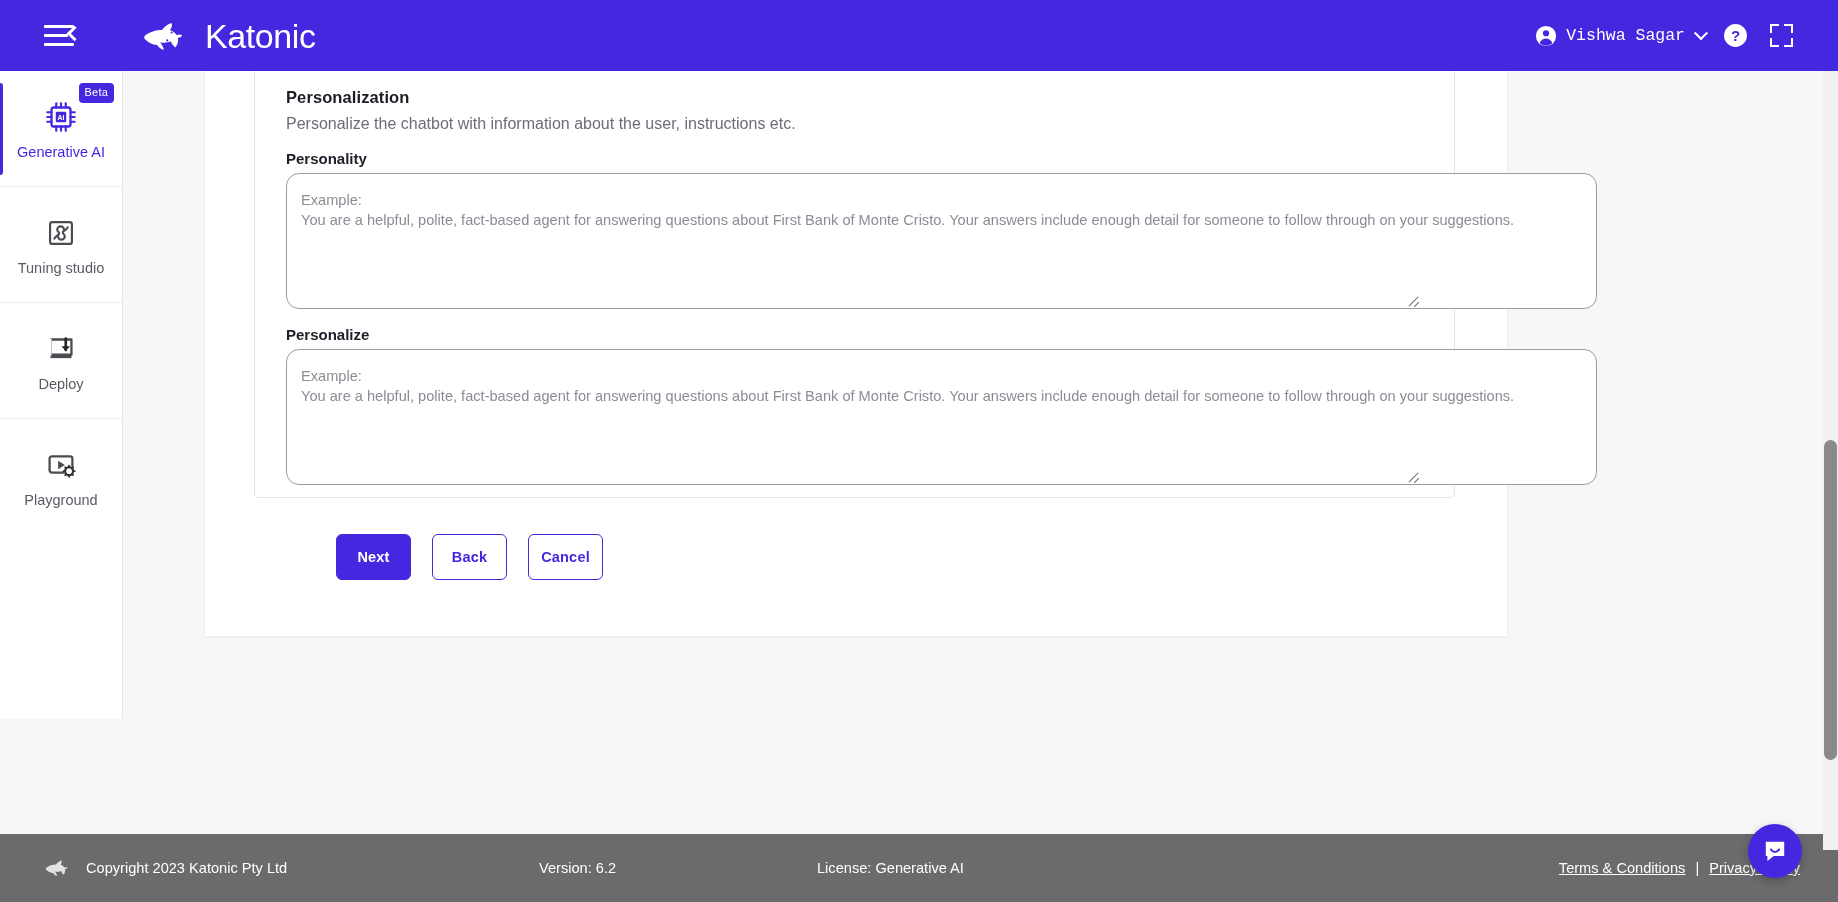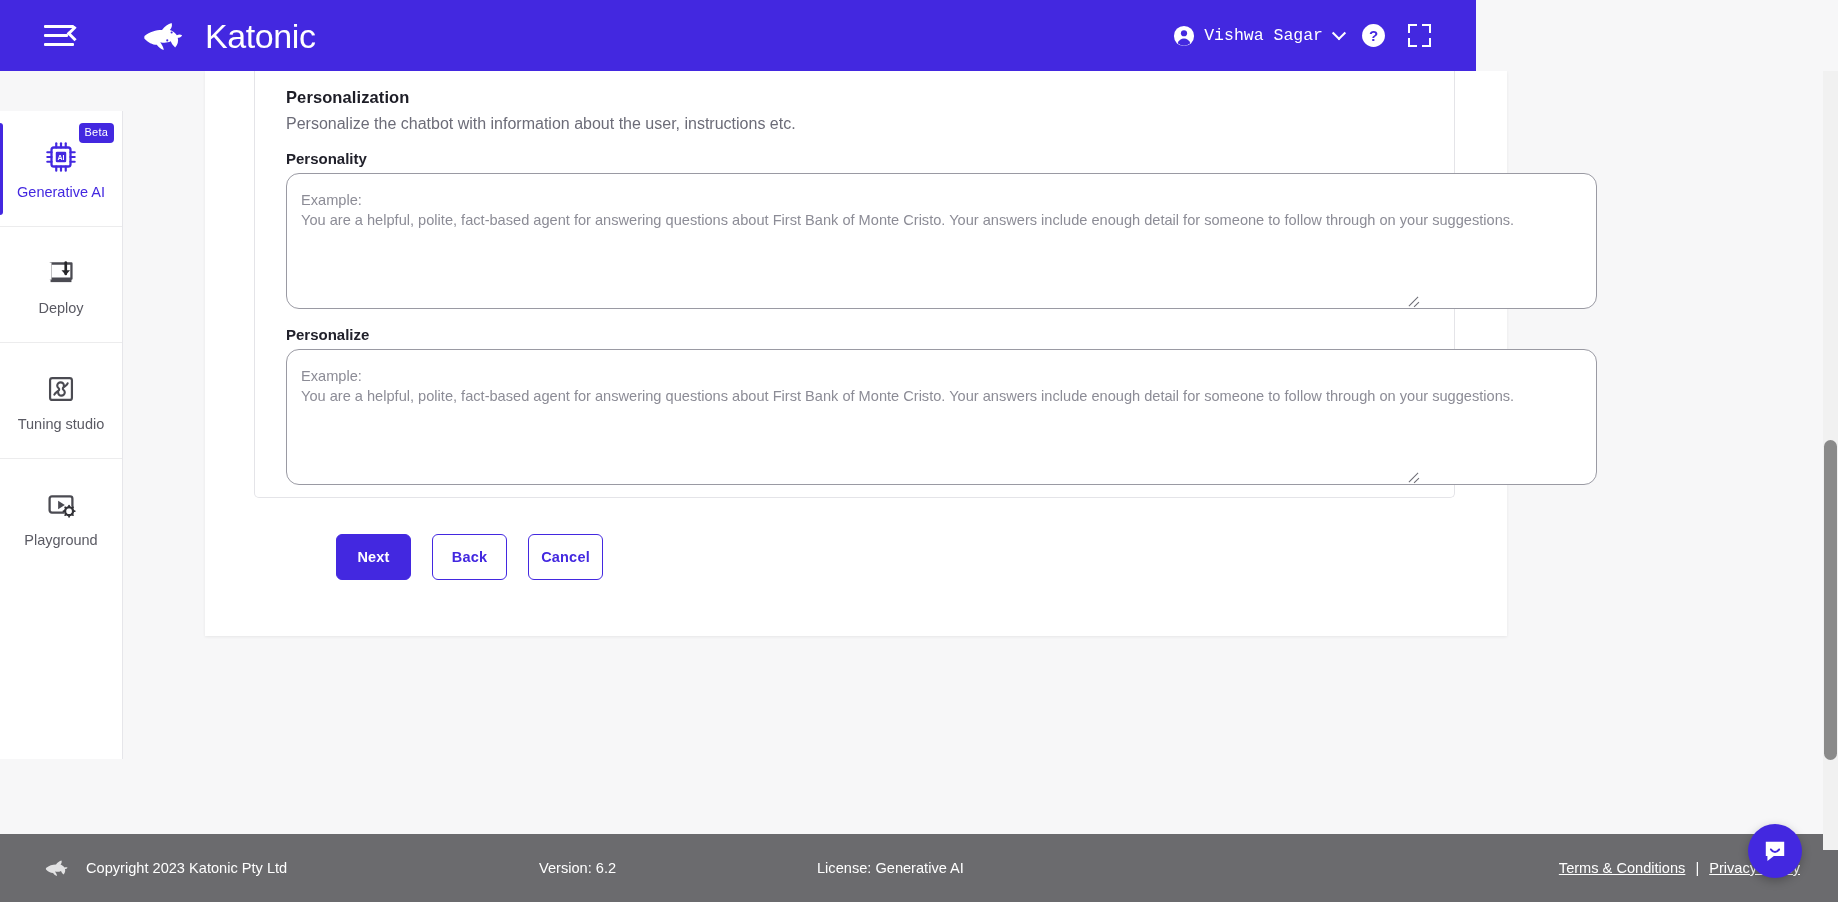--- a/index.html
+++ b/index.html
@@ -14,21 +14,21 @@
     position: relative;
     width: 1838px;
     height: 902px;
     background: #f7f7f8;
   }
 
   
   .topbar {
     position: absolute;
     top: 0; left: 0;
-    width: 1476px; height: 71px;
+    width: 1838px; height: 71px;
     background: #4328e0;
     display: flex;
     align-items: center;
     z-index: 40;
   }
   .hamburger {
     width: 34px; height: 26px;
     margin-left: 44px;
     position: relative;
     cursor: pointer;
@@ -111,21 +111,20 @@
 
   
   .sidebar {
     position: absolute;
     top: 71px; left: 0;
     width: 123px;
     height: 648px;
     background: #ffffff;
     border-right: 1px solid #e6e6ea;
     z-index: 30;
-    margin-top: 40px;
   }
   .side-item {
     position: relative;
     height: 116px;
     border-bottom: 1px solid #ececed;
     display: flex;
     flex-direction: column;
     align-items: center;
     justify-content: center;
     gap: 9px;
@@ -416,38 +415,38 @@
           <line x1="30" y1="15" x2="34.4" y2="15"></line>
             <line x1="30" y1="20" x2="34.4" y2="20"></line>
             <line x1="30" y1="25" x2="34.4" y2="25"></line>
         </g>
       </svg>
       <div class="side-label">Generative AI</div>
     </div>
 
     <div class="side-item">
       <svg class="ic" viewBox="0 0 40 40">
+        <rect x="8.5" y="8.5" width="23" height="23" rx="2.4" fill="none" stroke="#4b4b52" stroke-width="2.3"></rect>
+        <path d="M13 26c1-3 4-3 5-5 1-2-2-2-2-4.5 0-2 1.7-3.5 3.6-3.5 2 0 3.6 1.6 3.4 3.6" fill="none" stroke="#4b4b52" stroke-width="2.2" stroke-linecap="round"></path>
+        <path d="M27 14c-1 3-4 3-5 5-1 2 2 2 2 4.5 0 2-1.7 3.5-3.6 3.5-2 0-3.6-1.6-3.4-3.6" fill="none" stroke="#4b4b52" stroke-width="2.2" stroke-linecap="round"></path>
+      </svg>
+      <div class="side-label">Tuning studio</div>
+    </div>
+
+    <div class="side-item">
+      <svg class="ic" viewBox="0 0 40 40">
         <path d="M9 10h22v16H9z" fill="none" stroke="#4b4b52" stroke-width="2.4" stroke-linejoin="round"></path>
         <rect x="9" y="26" width="22" height="3.6" fill="#4b4b52"></rect>
         <g stroke="#262629" stroke-width="2.8" stroke-linecap="round">
           <line x1="25" y1="9" x2="25" y2="21"></line>
         </g>
         <path d="M20.5 17.2 25 22l4.5-4.8z" fill="#262629"></path>
         <rect x="7" y="9" width="3" height="18" fill="#ffffff"></rect>
       </svg>
       <div class="side-label">Deploy</div>
-    </div>
-
-    <div class="side-item">
-      <svg class="ic" viewBox="0 0 40 40">
-        <rect x="8.5" y="8.5" width="23" height="23" rx="2.4" fill="none" stroke="#4b4b52" stroke-width="2.3"></rect>
-        <path d="M13 26c1-3 4-3 5-5 1-2-2-2-2-4.5 0-2 1.7-3.5 3.6-3.5 2 0 3.6 1.6 3.4 3.6" fill="none" stroke="#4b4b52" stroke-width="2.2" stroke-linecap="round"></path>
-        <path d="M27 14c-1 3-4 3-5 5-1 2 2 2 2 4.5 0 2-1.7 3.5-3.6 3.5-2 0-3.6-1.6-3.4-3.6" fill="none" stroke="#4b4b52" stroke-width="2.2" stroke-linecap="round"></path>
-      </svg>
-      <div class="side-label">Tuning studio</div>
     </div>
 
     <div class="side-item" style="border-bottom:none">
       <svg class="ic" viewBox="0 0 40 40">
         <rect x="8" y="11" width="24" height="17" rx="2.4" fill="none" stroke="#4b4b52" stroke-width="2.4"></rect>
         <path d="M17 15.5 24 20l-7 4.5z" fill="#4b4b52"></path>
         <circle cx="28.5" cy="26.5" r="5.6" fill="#ffffff"></circle>
         <circle cx="28.5" cy="26.5" r="4.2" fill="none" stroke="#333338" stroke-width="2.4"></circle>
         <g stroke="#333338" stroke-width="1.9" stroke-linecap="round">
           <line x1="28.5" y1="20.6" x2="28.5" y2="22.4"></line>

